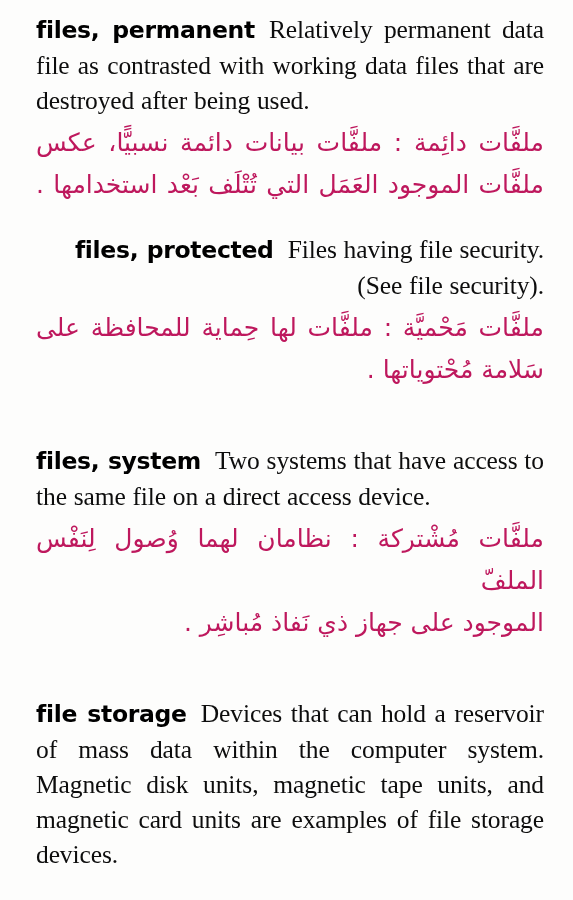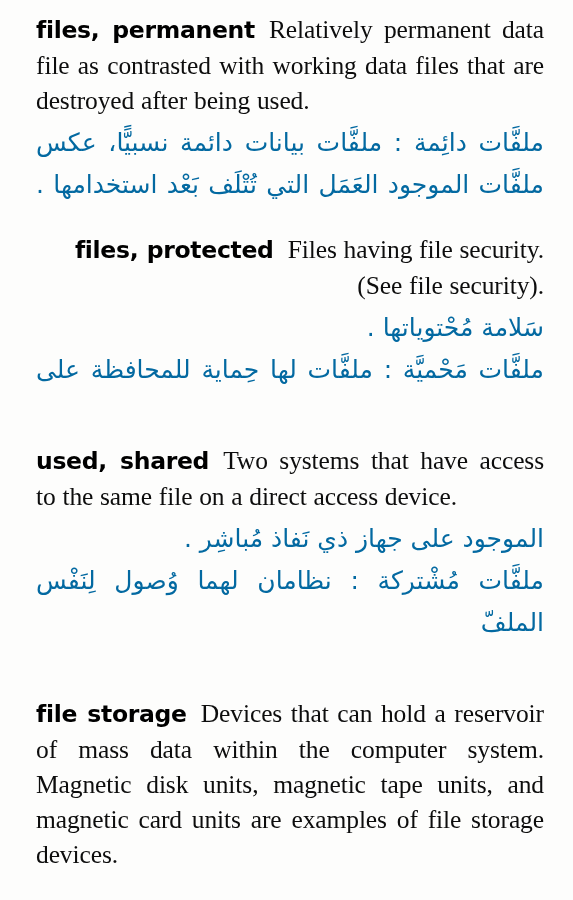--- a/index.html
+++ b/index.html
@@ -59,21 +59,21 @@
     display: inline-block;
     width: 14px;
   }
   .arabic {
     direction: rtl;
     text-align: justify;
     text-align-last: left;
     font-family: "DejaVu Sans", "Liberation Sans", sans-serif;
     font-size: 25px;
     line-height: 42px;
-    color: #0369a1;
+    color: #be185d;
     unicode-bidi: isolate;
   }
   .arabic .ln {
     display: block;
     white-space: nowrap;
   }
   .arabic .ln.stretch {
     display: block;
     text-align: justify;
     text-align-last: justify;
@@ -98,33 +98,33 @@
         <span class="ln stretch">ملفَّات الموجود العَمَل التي تُتْلَف بَعْد استخدامها .</span>
       </div>
     </div>
 
     <div class="entry-gap-sm"></div>
 
     <div class="entry">
       <div class="def-block nojust"><span class="headword">files, protected</span><span class="hw-space"></span><span>Files having file security. (See file security).</span></div>
       <div class="arab-gap"></div>
       <div class="arabic">
+        <span class="ln stretch">ملفَّات مَحْميَّة : ملفَّات لها حِماية للمحافظة على</span>
         <span class="ln rightend">سَلامة مُحْتوياتها .</span>
-        <span class="ln stretch">ملفَّات مَحْميَّة : ملفَّات لها حِماية للمحافظة على</span>
       </div>
     </div>
 
     <div class="entry-gap-lg"></div>
 
     <div class="entry">
-      <div class="def-block"><span class="headword">used, shared</span><span class="hw-space"></span><span>Two systems that have access to the same file on a direct access device.</span></div>
+      <div class="def-block"><span class="headword">files, system</span><span class="hw-space"></span><span>Two systems that have access to the same file on a direct access device.</span></div>
       <div class="arab-gap"></div>
       <div class="arabic">
+        <span class="ln stretch">ملفَّات مُشْتركة : نظامان لهما وُصول لِنَفْس الملفّ</span>
         <span class="ln rightend">الموجود على جهاز ذي نَفاذ مُباشِر .</span>
-        <span class="ln stretch">ملفَّات مُشْتركة : نظامان لهما وُصول لِنَفْس الملفّ</span>
       </div>
     </div>
 
     <div class="entry-gap-lg"></div>
 
     <div class="entry">
       <div class="def-block"><span class="headword">file storage</span><span class="hw-space"></span><span>Devices that can hold a reservoir of mass data within the computer system. Magnetic disk units, magnetic tape units, and magnetic card units are examples of file storage devices.</span></div>
     </div>
 
   </div>

